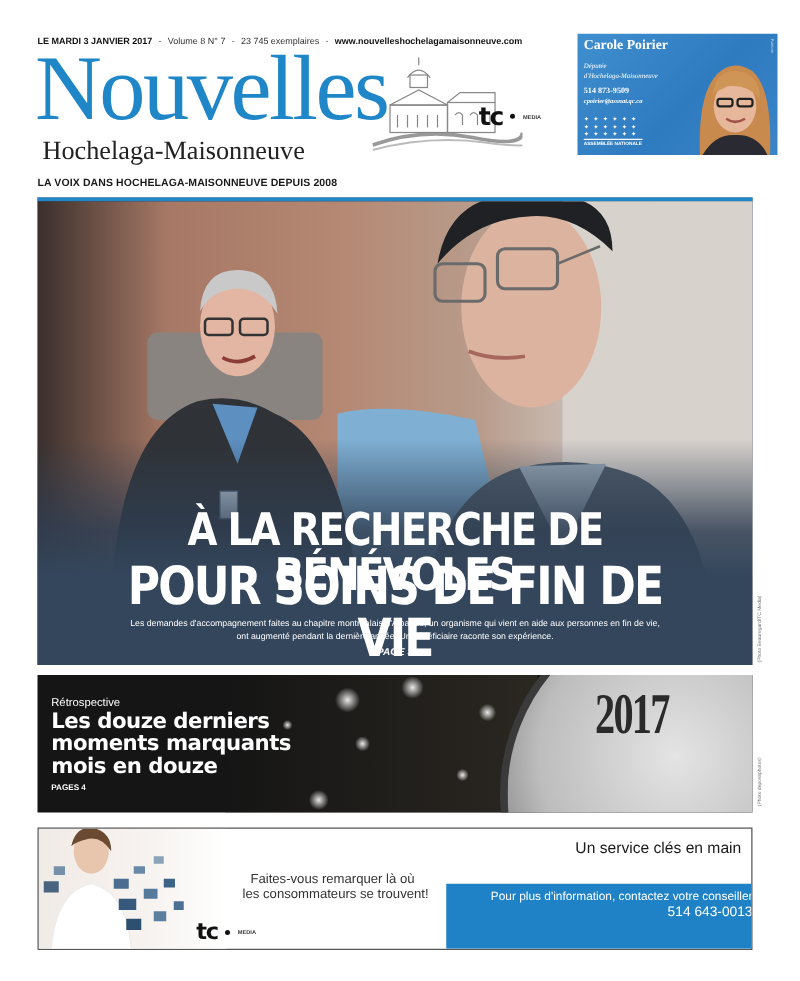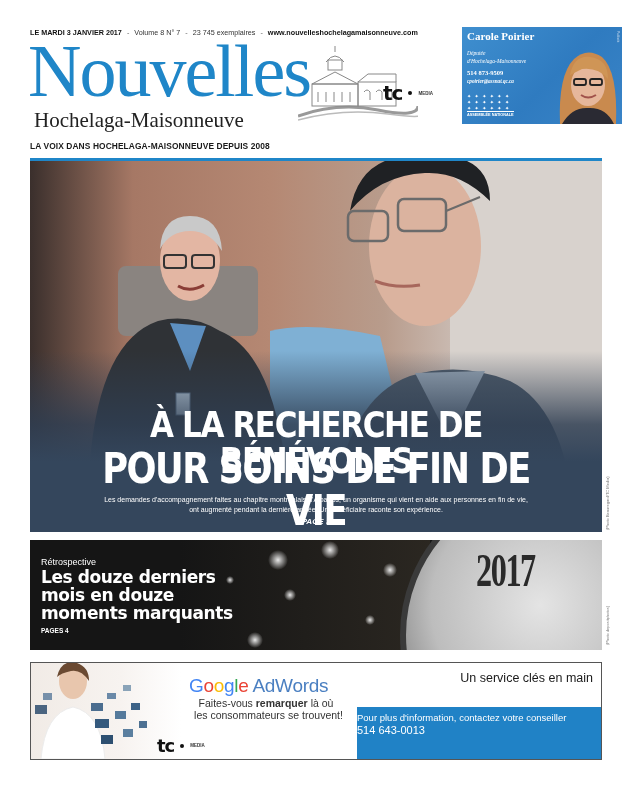--- a/index.html
+++ b/index.html
@@ -49,28 +49,28 @@
   .retro .title { position: absolute; left: 11px; top: 28px; font-family: "DejaVu Sans", sans-serif; font-weight: bold; font-size: 17px; line-height: 18px; color: #fff; letter-spacing: -0.4px; }
   .retro .pages { position: absolute; left: 11px; top: 87px; font-size: 6.5px; font-weight: bold; color: #fff; }
   .retro .year { position: absolute; left: 446px; top: 4px; font-family: "Liberation Serif", serif; font-weight: bold; font-size: 46px; color: #2a2a2a; letter-spacing: -2px; transform: scaleX(0.7); transform-origin: left top; }
 
   .ad-tc { position: absolute; left: 30px; top: 662px; width: 572px; height: 98px; border: 1px solid #555; background: #fff; overflow: hidden; }
   .ad-tc .woman { position: absolute; left: 0; top: 0; width: 150px; height: 96px; background: linear-gradient(90deg, #f1ebe6 0%, #f7f3f0 60%, #ffffff 100%); }
   .ad-tc .google { position: absolute; left: 158px; top: 12px; font-size: 19px; letter-spacing: -0.3px; }
   .ad-tc .google span { font-weight: normal; }
   .ad-tc .adwords { color: #4a7fc1; }
   .ad-tc .line1 { position: absolute; left: 160px; top: 34px; width: 150px; text-align: center; font-size: 10.5px; color: #333; }
-  .ad-tc .line1 b { font-weight: bold; }
+  .ad-tc .line1 b { font-weight: normal; }
   .ad-tc .line2 { position: absolute; left: 150px; top: 46px; width: 175px; text-align: center; font-size: 10.5px; color: #333; }
   .ad-tc .tc-small { position: absolute; left: 126px; top: 72px; display: flex; align-items: center; gap: 6px; }
   .ad-tc .tc-small .tc { font-family: "DejaVu Sans", sans-serif; font-weight: bold; font-size: 18px; color: #111; letter-spacing: -1px; }
   .ad-tc .tc-small .dot { width: 4px; height: 4px; border-radius: 50%; background: #111; }
   .ad-tc .tc-small .media { font-size: 4.5px; color: #333; font-weight: bold; }
   .ad-tc .service { position: absolute; right: 8px; top: 7px; width: 250px; text-align: right; font-size: 12.5px; color: #1a1a1a; line-height: 16px; }
-  .ad-tc .cta { position: absolute; left: 326px; top: 44px; width: 245px; height: 52px; background: #2082c6; color: #fff; text-align: left; font-size: 9.5px; line-height: 13px; padding-top: 4px; }
+  .ad-tc .cta { position: absolute; left: 326px; top: 44px; width: 245px; height: 52px; background: #2082c6; color: #fff; text-align: right; font-size: 9.5px; line-height: 13px; padding-top: 4px; }
   .ad-tc .cta .phone { font-size: 11px; }
 </style>
 </head>
 <body>
 
 <div class="topline">
   <b>LE MARDI 3 JANVIER 2017</b>
   <span class="sep">-</span>
   <span>Volume 8  N° 7</span>
   <span class="sep">-</span>
@@ -186,22 +186,22 @@
     <circle cx="360" cy="30" r="7" fill="url(#glow)"></circle>
     <circle cx="340" cy="80" r="5" fill="url(#glow)"></circle>
     <circle cx="200" cy="40" r="4" fill="url(#glow)"></circle>
     <circle cx="390" cy="60" r="5" fill="url(#glow)"></circle>
   </svg>
   <div class="clock"></div>
   <div class="year">2017</div>
   <div class="kicker">Rétrospective</div>
   <div class="title">
     <div>Les douze derniers</div>
+    <div>moments marquants</div>
     <div>mois en douze</div>
-    <div>moments marquants</div>
   </div>
   <div class="pages">PAGES 4</div>
 </div>
 <div class="credit-v" style="left:605px; top:595px; height:50px;">(Photo depositphotos)</div>
 
 <div class="ad-tc">
   <div class="woman">
     <svg width="150" height="96" viewBox="0 0 150 96">
       <ellipse cx="42" cy="18" rx="14" ry="18" fill="#e8c6ad"></ellipse>
       <path d="M26 14 Q30 -4 46 0 Q58 4 58 18 Q50 6 40 8 Q30 10 26 14 Z" fill="#6b4a32"></path>
@@ -212,24 +212,20 @@
       <rect x="64" y="56" width="14" height="9" fill="#34597d"></rect>
       <rect x="84" y="48" width="11" height="8" fill="#557a9c"></rect>
       <rect x="100" y="40" width="9" height="7" fill="#3d6387"></rect>
       <rect x="70" y="72" width="12" height="9" fill="#2d4f70"></rect>
       <rect x="92" y="66" width="10" height="8" fill="#5b7f9f"></rect>
       <rect x="108" y="58" width="8" height="7" fill="#4d7192"></rect>
       <rect x="4" y="42" width="12" height="9" fill="#4a6480"></rect>
       <rect x="12" y="30" width="9" height="7" fill="#7790aa"></rect>
     </svg>
   </div>
-  <div class="google">
-    <span style="color:#4285f4">G</span><span style="color:#ea4335">o</span><span style="color:#fbbc05">o</span><span style="color:#4285f4">g</span><span style="color:#34a853">l</span><span style="color:#ea4335">e</span>
-    <span class="adwords">AdWords</span>
-  </div>
   <div class="line1"><span>Faites-vous </span><b>remarquer</b><span> là où</span></div>
   <div class="line2">les consommateurs se trouvent!</div>
   <div class="tc-small">
     <span class="tc">tc</span>
     <span class="dot"></span>
     <span class="media">MEDIA</span>
   </div>
   <div class="service">
     <div>Un service clés en main</div>
   </div>

